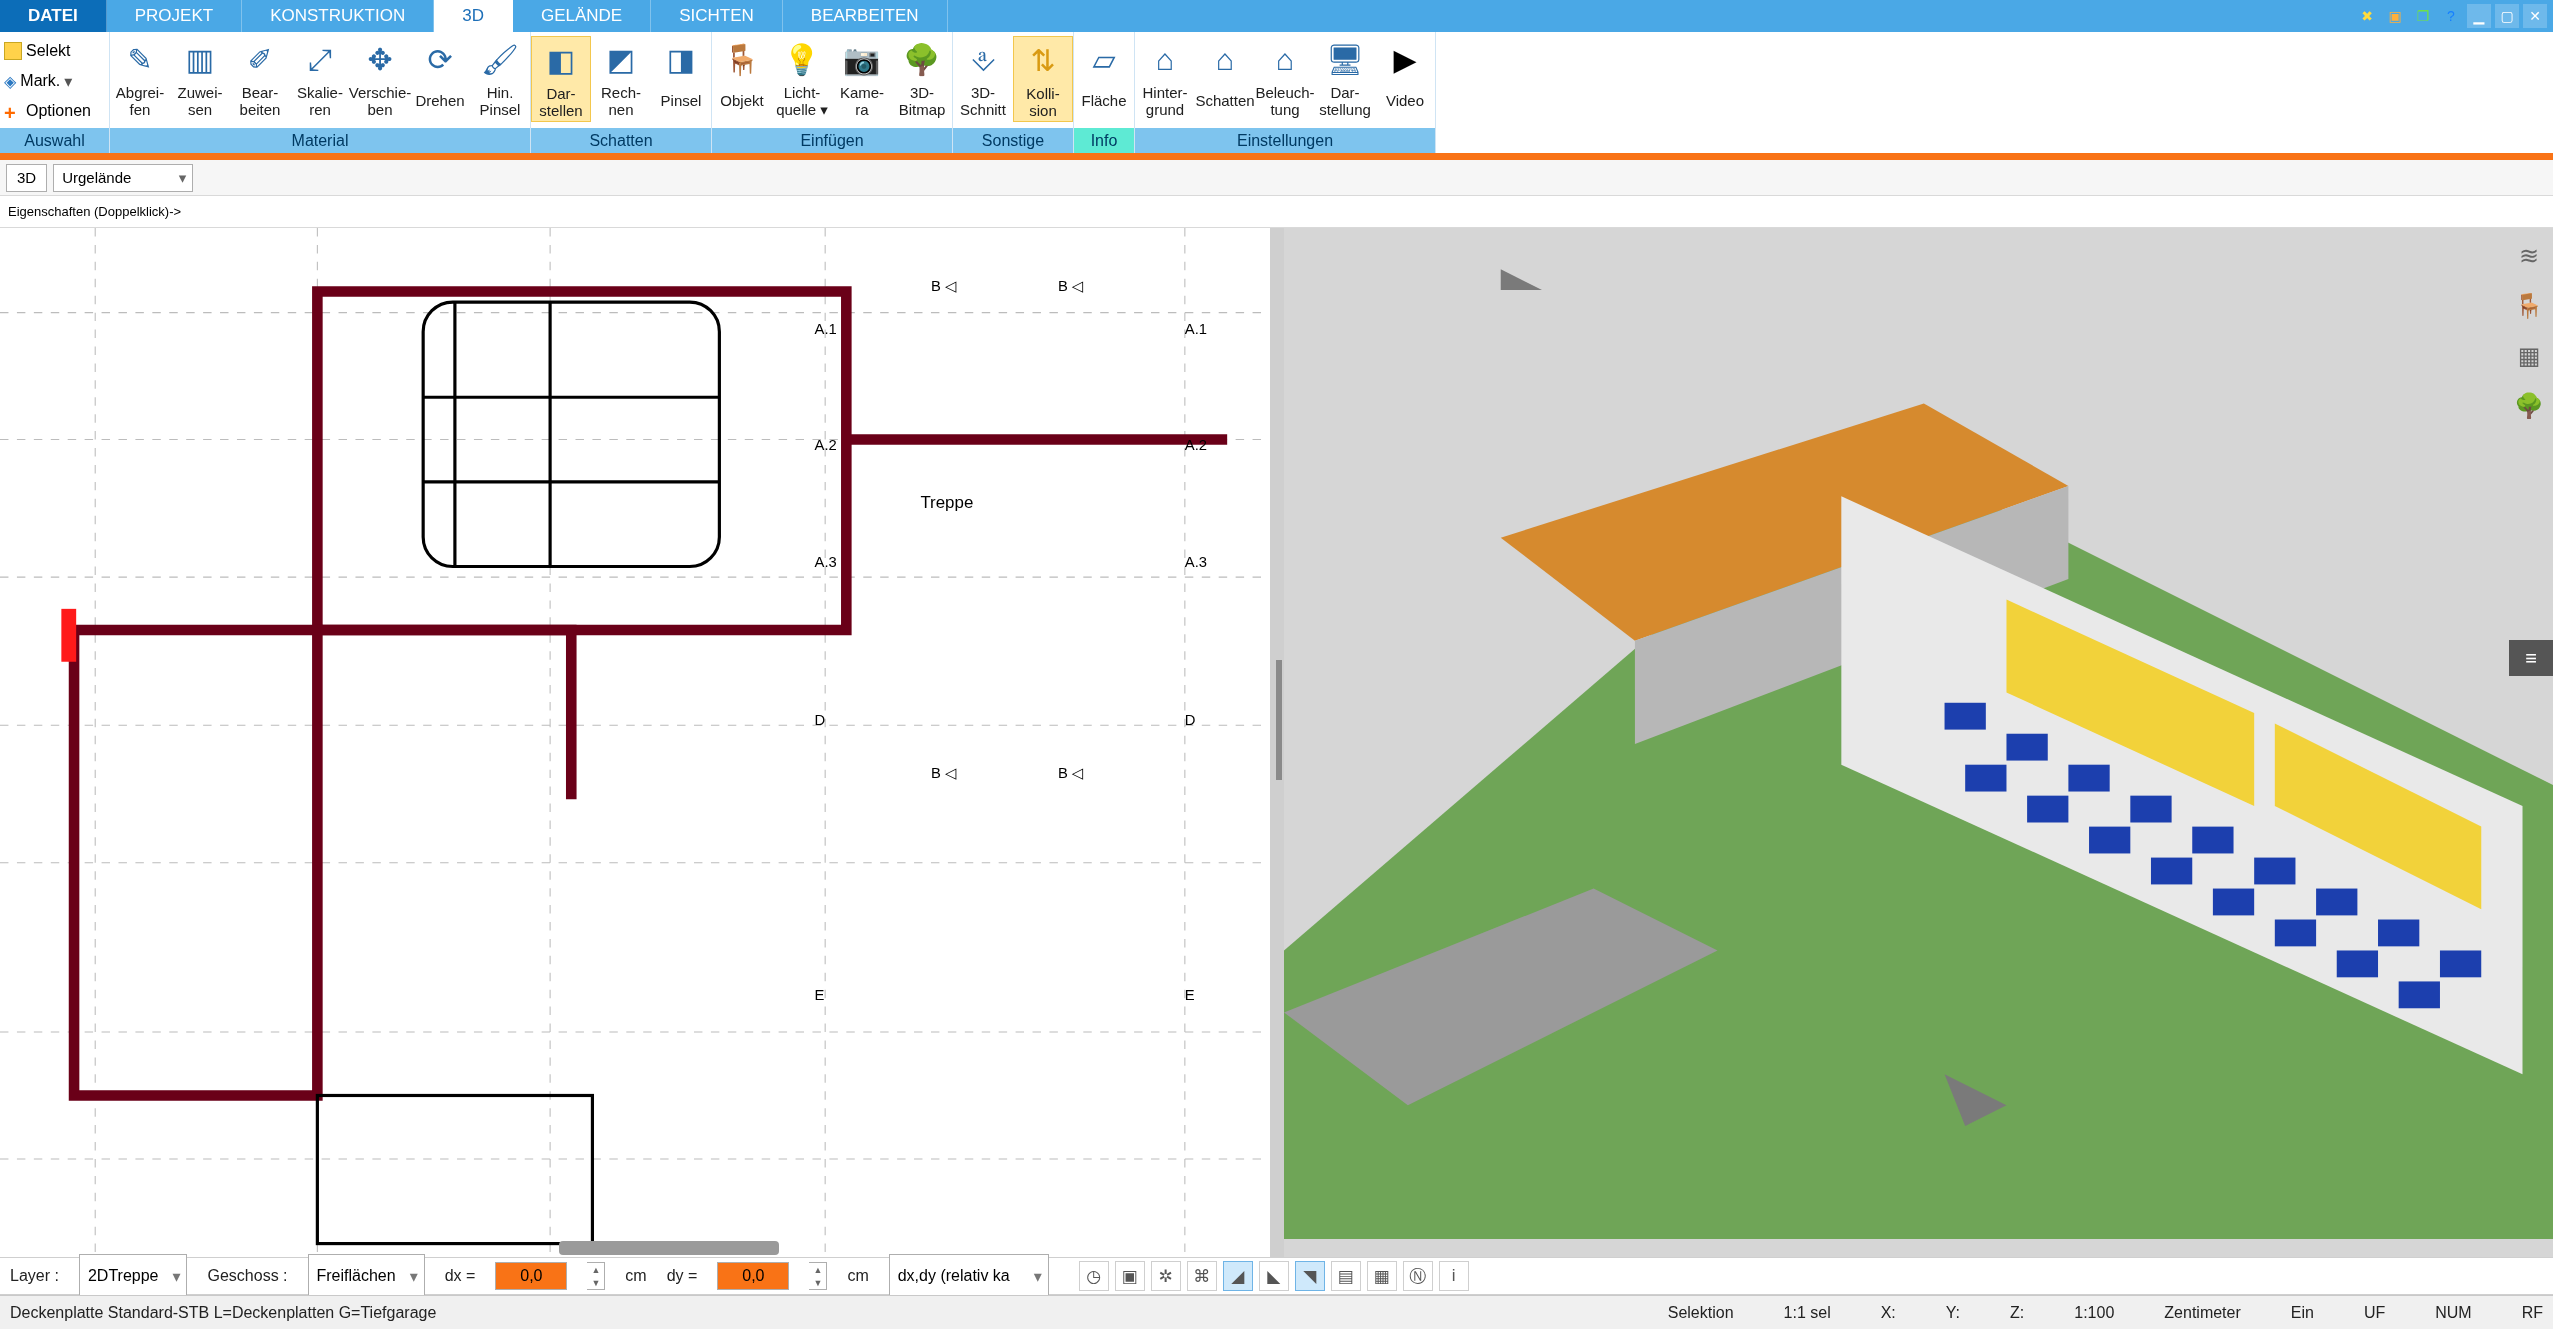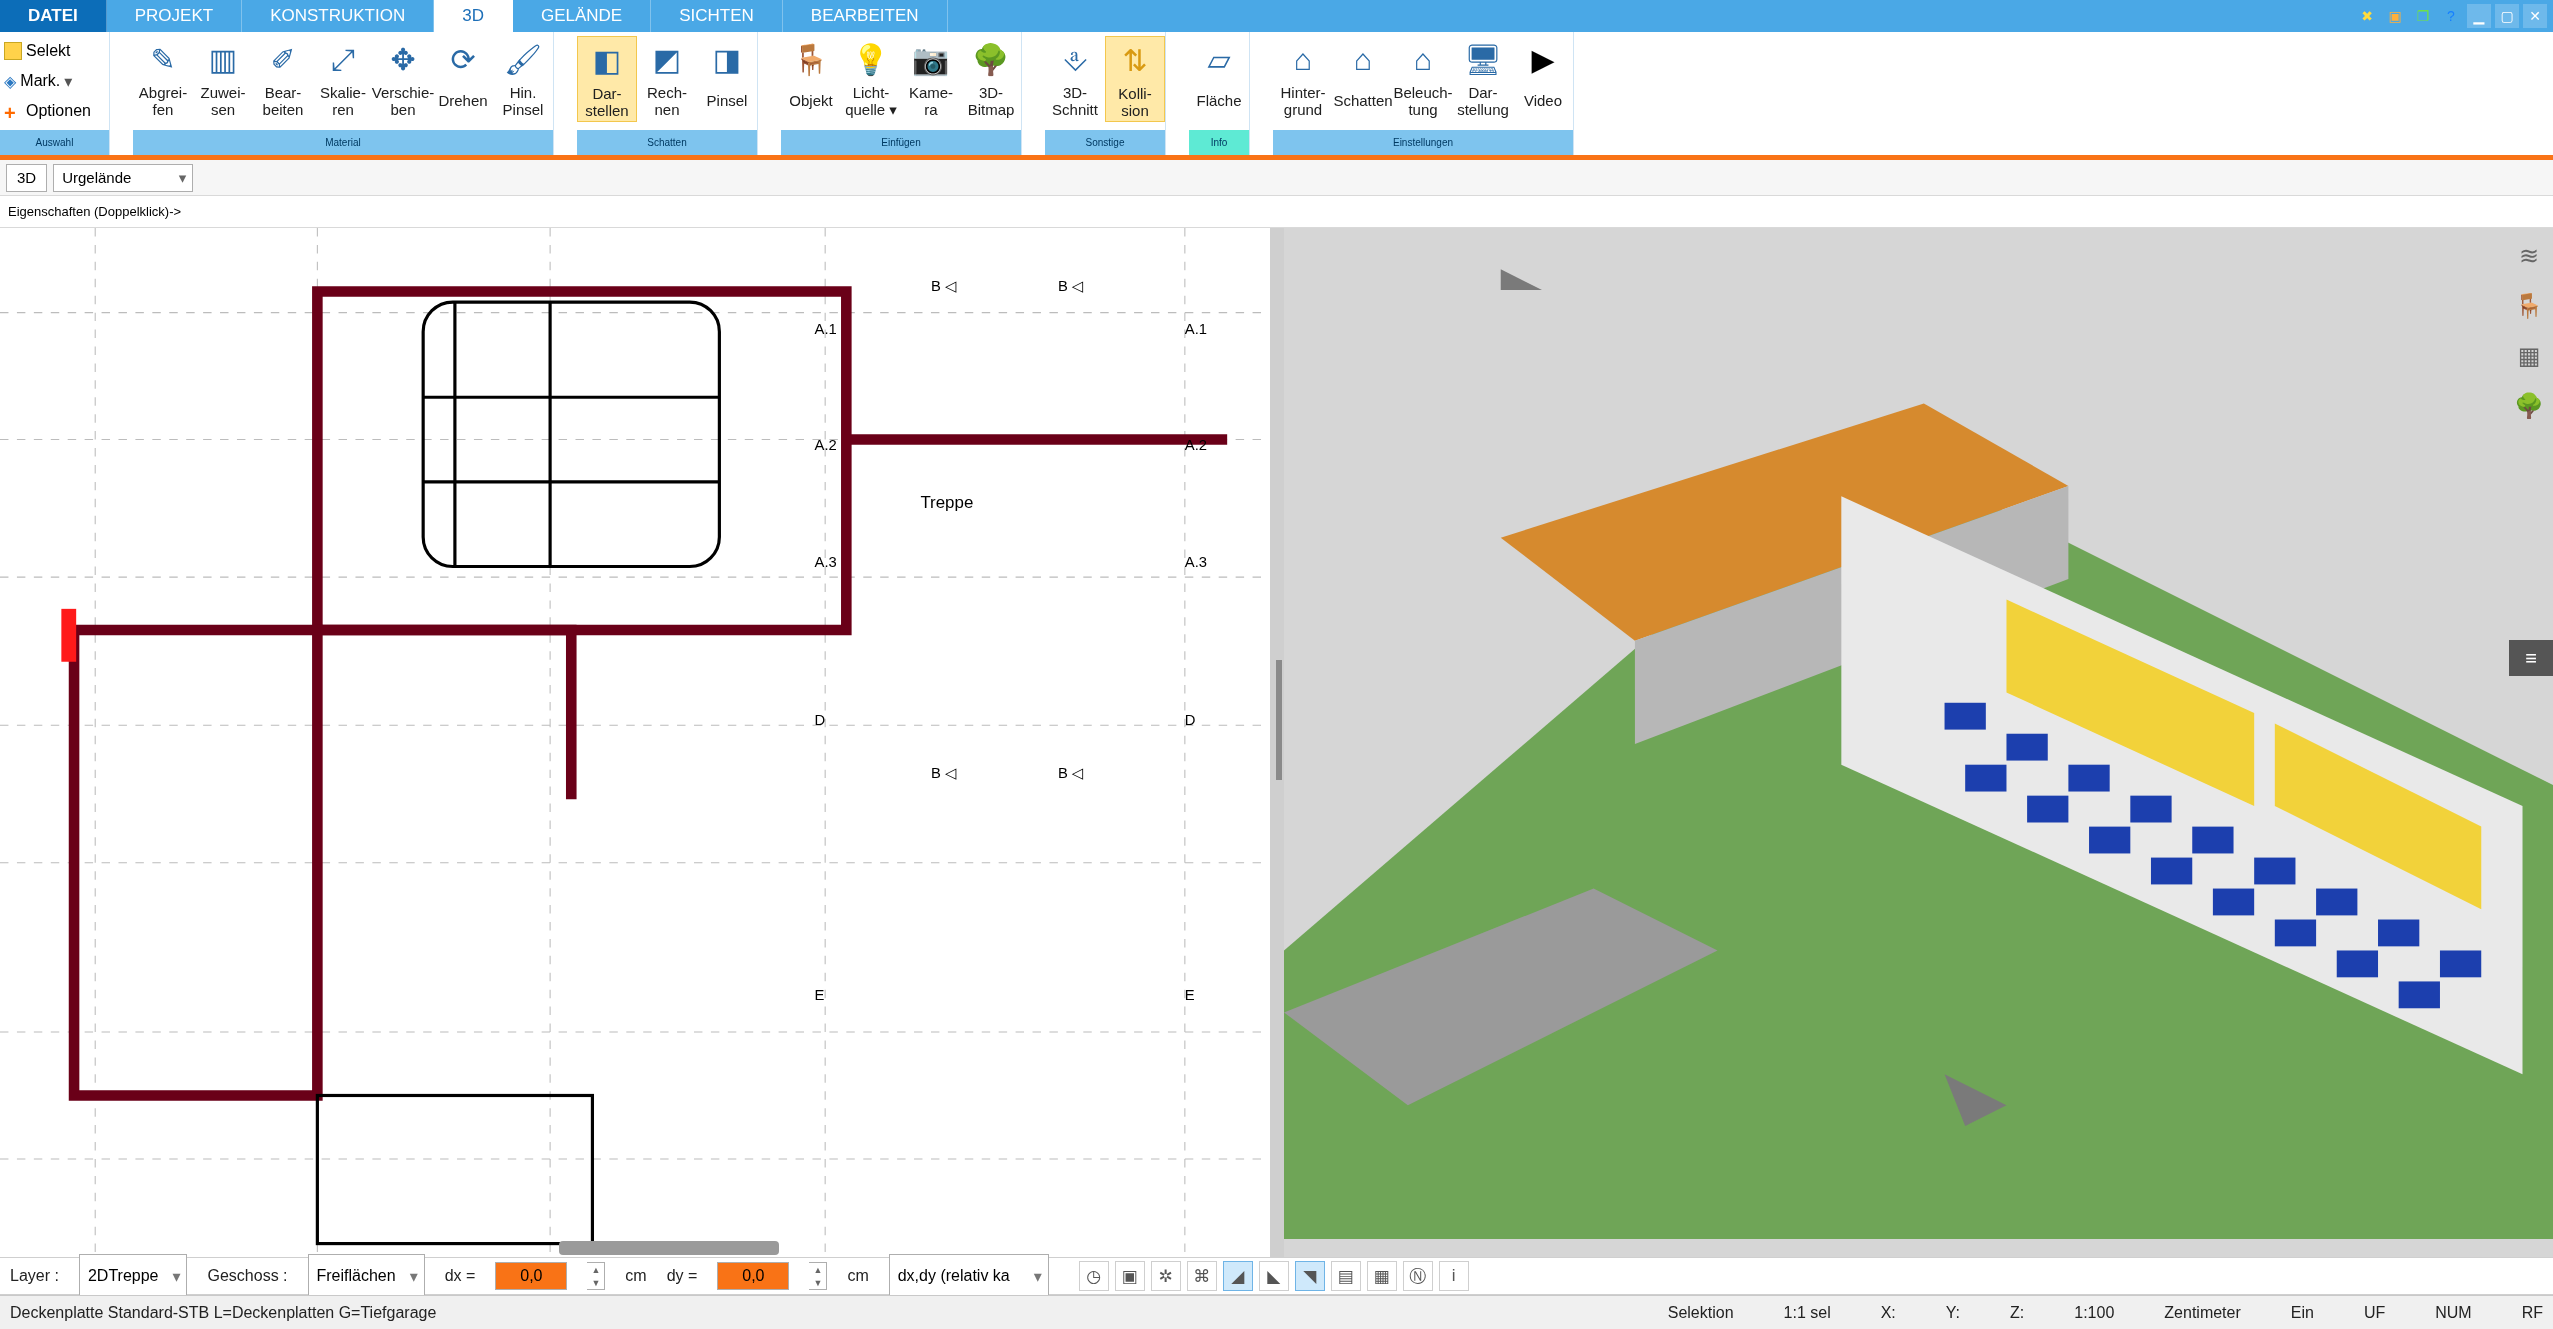--- a/index.html
+++ b/index.html
@@ -12,28 +12,28 @@
 .menu-item.active { background: #fff; color: #1d6fb8; }
 .menu-spacer { flex: 1; }
 .menu-icons { display: flex; align-items: center; gap: 4px; padding: 0 6px; }
 .menu-icons .ico { width: 24px; height: 24px; display: flex; align-items: center; justify-content: center; background: rgba(255,255,255,.2); font-size: 14px; color: #fff; cursor: pointer; }
 .menu-icons .ico.yellow { color: #ffdb3c; background: none; }
 .menu-icons .ico.green  { color: #6de04a; background: none; }
 .menu-icons .ico.orange { color: #ffb03c; background: none; }
 .menu-icons .ico.blue   { color: #1680ff; background: none; }
 
 
-.ribbon { display: flex; height: 128px; background: #fff; border-bottom: 5px solid #f97316; gap: 23px; }
+.ribbon { display: flex; height: 128px; background: #fff; border-bottom: 7px solid #f97316; }
 .rl-row { display: flex; align-items: center; height: 30px; font-size: 16px; gap: 4px; cursor: pointer; }
 .rl-row .sq { width: 18px; height: 18px; background: #ffd24a; border: 1px solid #c9a722; }
 .rl-row .sq.plus { background: none; border: none; color: #ff6a00; font-size: 20px; font-weight: 700; }
 
 .ribbon-group { display: flex; flex-direction: column; border-right: 1px solid #cfe4f4; }
 .rg-body { flex: 1; display: flex; align-items: flex-start; padding-top: 4px; }
-.rg-label { height: 26px; background: #7ec4ee; color: #003a63; font-size: 10px; display: flex; align-items: center; justify-content: center; border-top: 1px solid #fff; }
+.rg-label { height: 26px; background: #7ec4ee; color: #003a63; font-size: 16px; display: flex; align-items: center; justify-content: center; border-top: 1px solid #fff; }
 .rg-label.lite { background: #5eead4; }
 
 .tool { width: 60px; display: flex; flex-direction: column; align-items: center; text-align: center; padding: 2px 2px 0; cursor: pointer; font-size: 15px; line-height: 1.15; color: #202020; }
 .tool .ic { width: 44px; height: 44px; display: flex; align-items: center; justify-content: center; font-size: 30px; color: #2a6aa6; }
 .tool.active { background: #ffe9a8; border: 1px solid #f3c74d; }
 .tool.kolli { background: #ffe9a8; border: 1px solid #f3c74d; }
 .tool .txt { min-height: 38px; display: flex; flex-direction: column; justify-content: center; }
 
 
 .sub-bar { height: 36px; display: flex; align-items: center; padding: 0 6px; border-bottom: 1px solid #d9d9d9; background: #f6f6f6; gap: 6px; }

